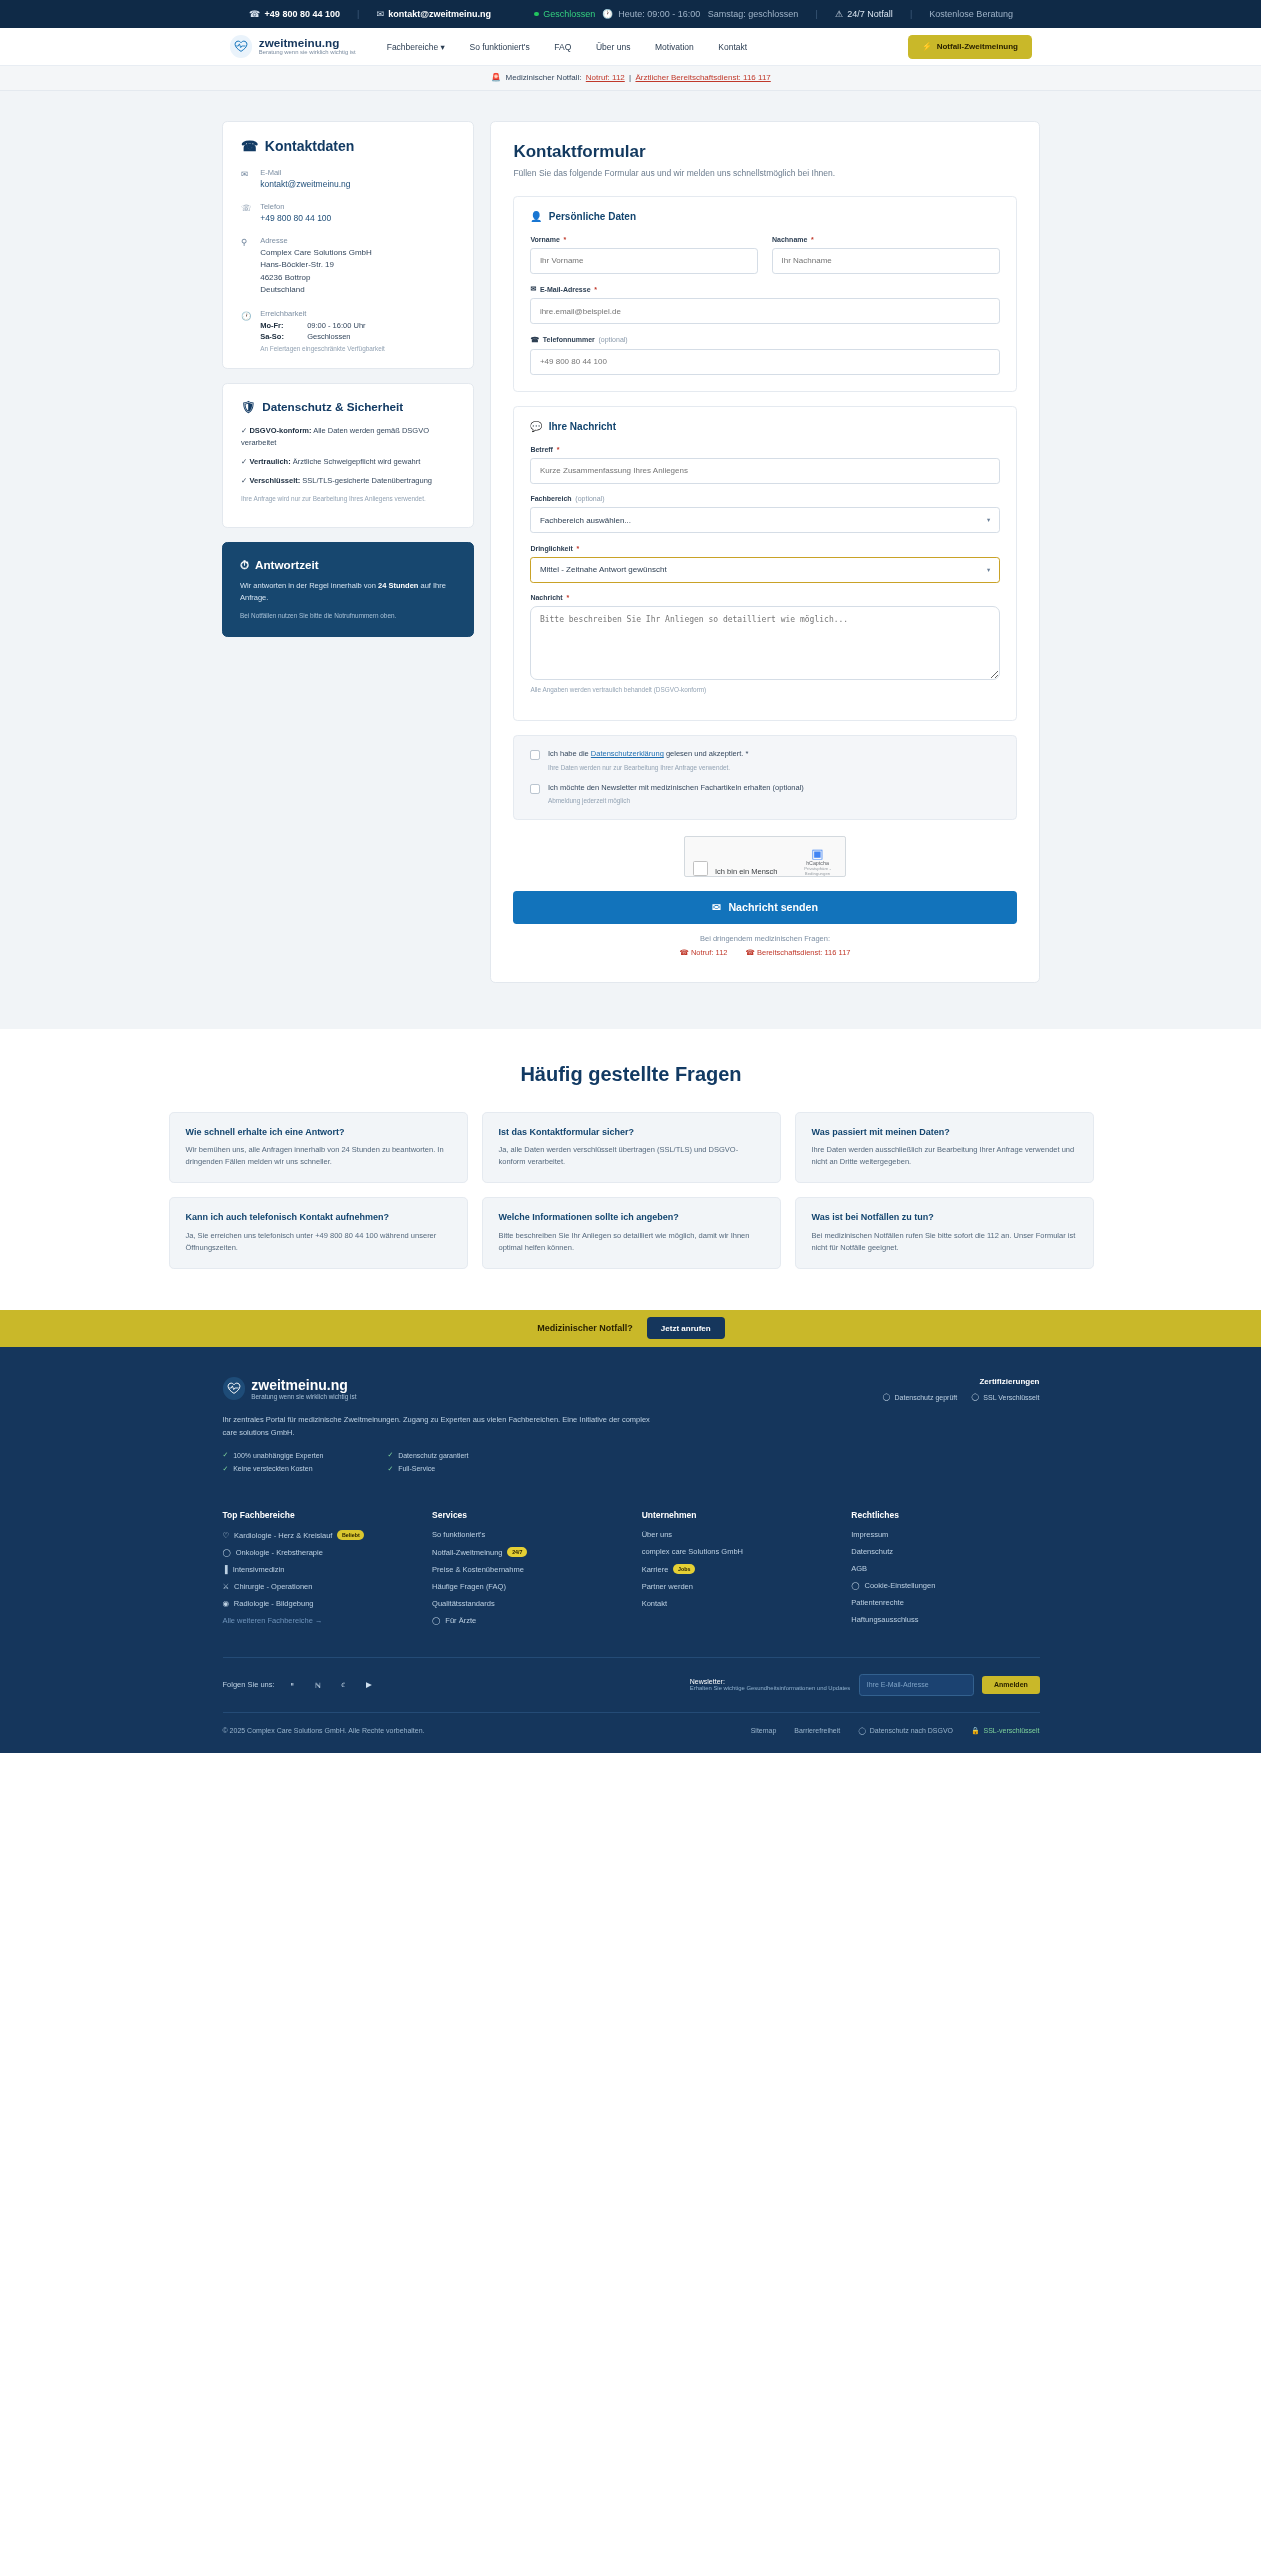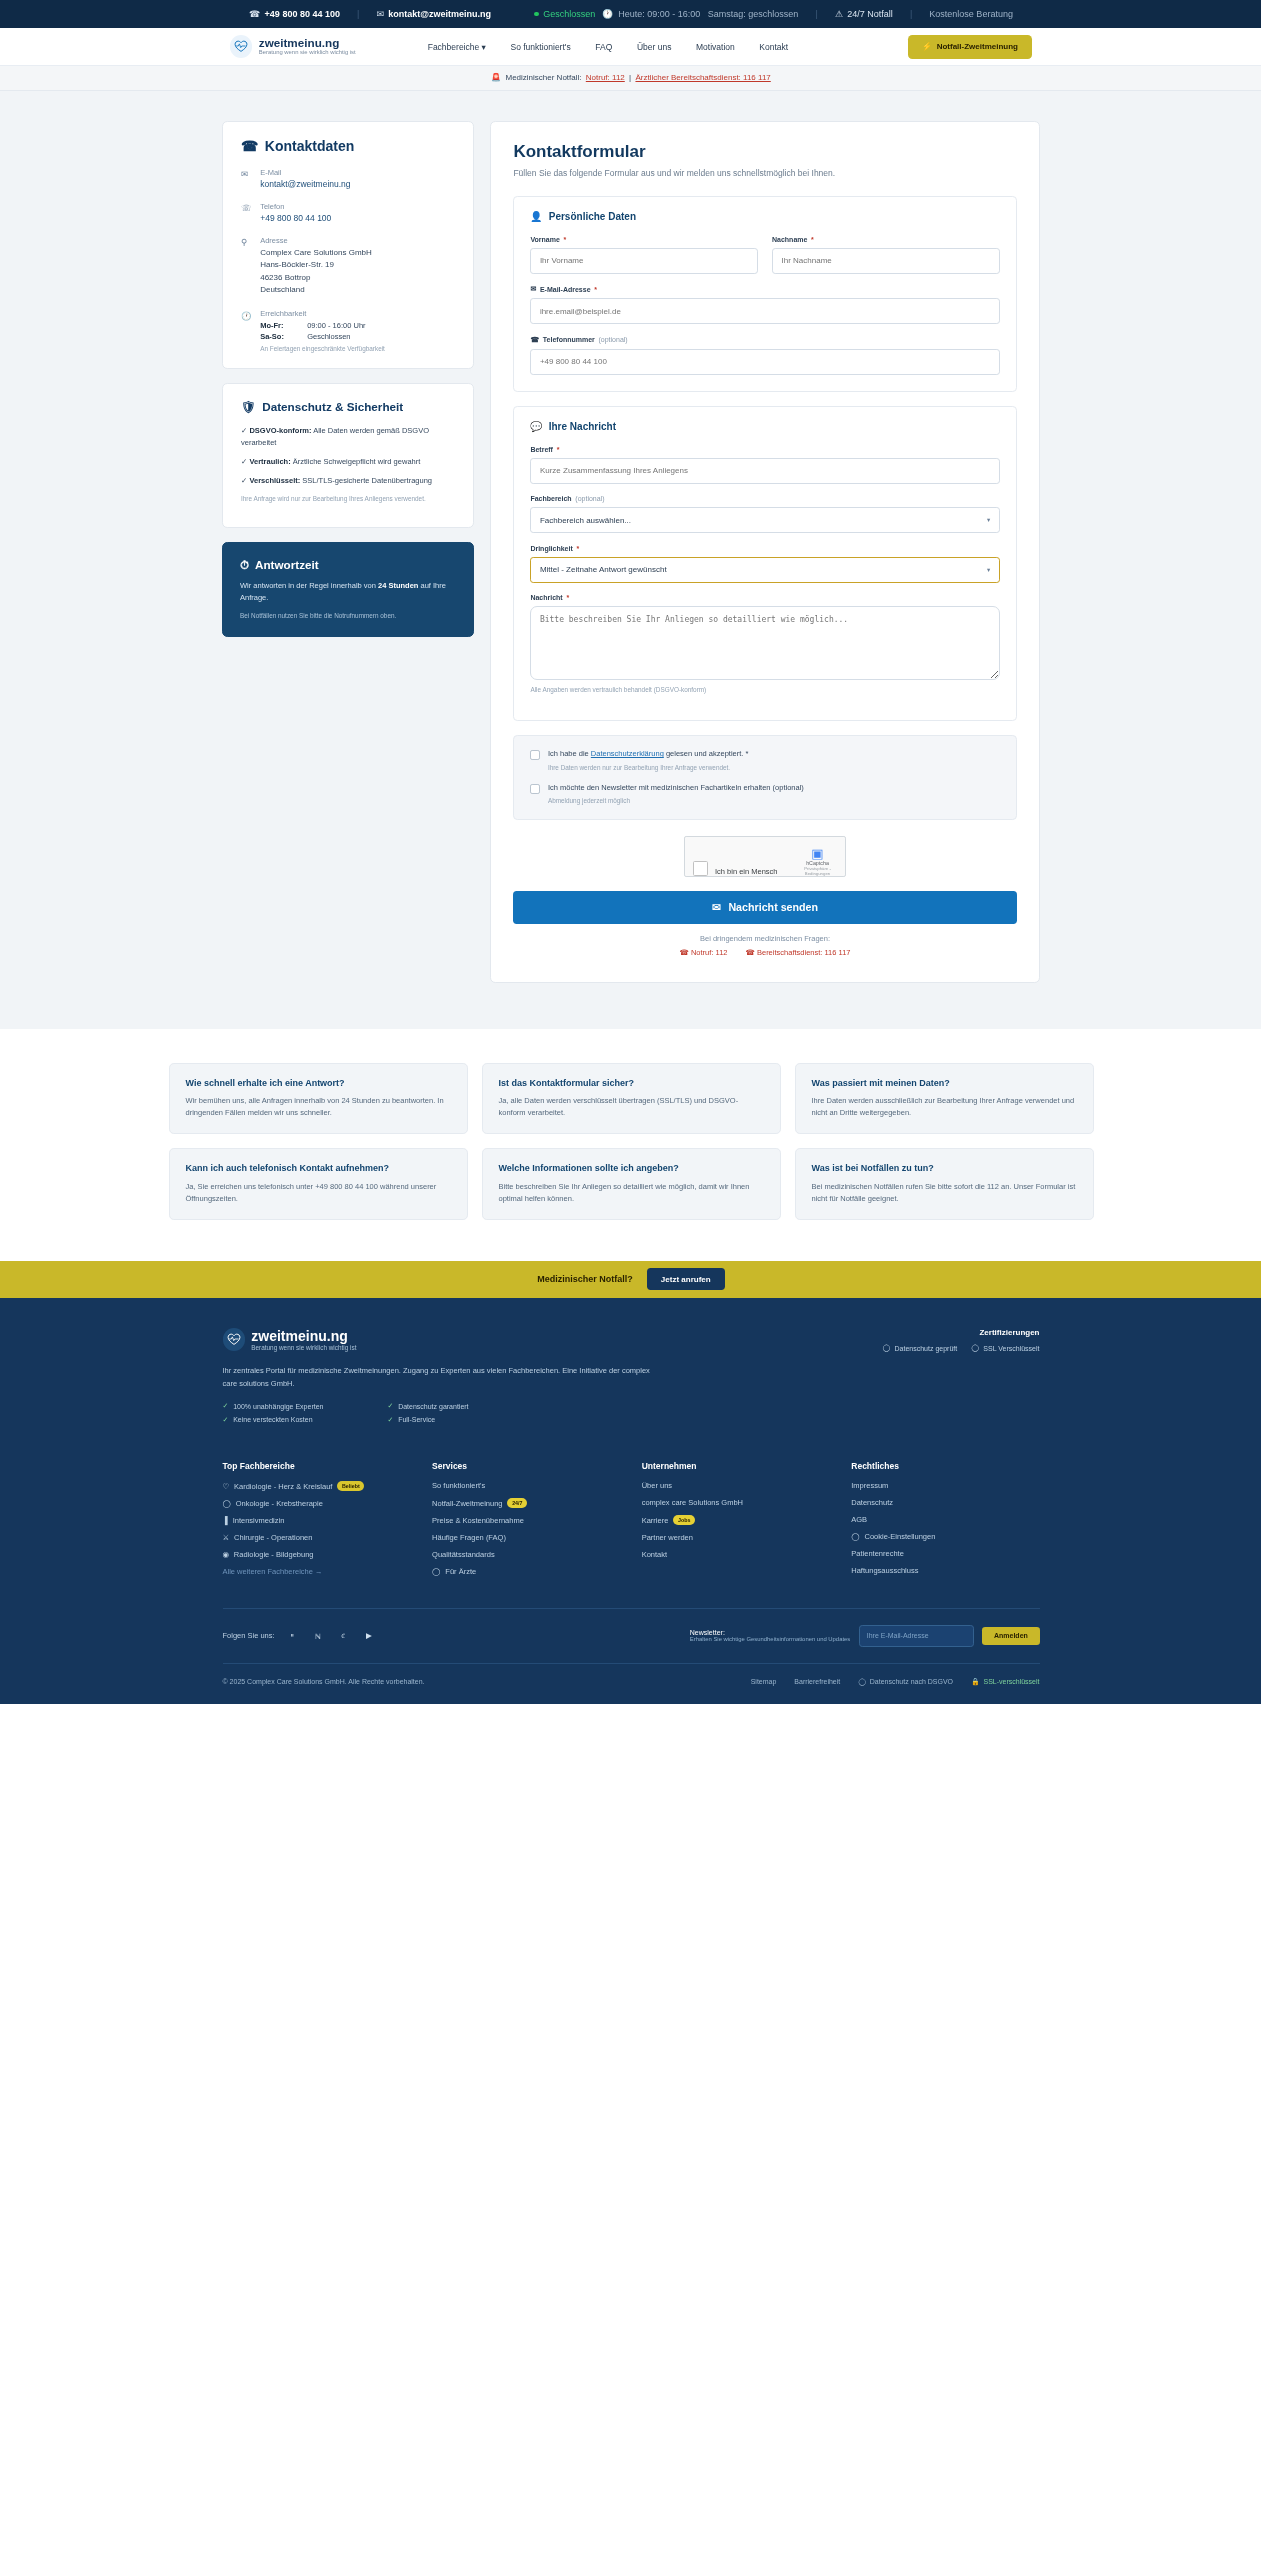--- a/index.html
+++ b/index.html
@@ -42,21 +42,21 @@
     padding:0 230px;
     border-bottom:0.5px solid #e8edf3;
   }
   .brand { display:flex; align-items:center; gap:6.4px; }
   .brand-mark {
     width:22.4px;height:22.4px;border-radius:50%;
     background:#eaf3fb;display:flex;align-items:center;justify-content:center;
   }
   .brand-text .b1 { font-size:11.7px; font-weight:bold; color:#15365c; line-height:1.05; }
   .brand-text .b2 { font-size:5.9px; color:#7b8ca0; line-height:1.2; }
-  .nav-links { display:flex; align-items:center; gap:24.6px; margin-left:72px; font-size:8.5px; color:#2b3d52; }
+  .nav-links { display:flex; align-items:center; gap:24.6px; margin-left:31px; font-size:8.5px; color:#2b3d52; }
   .nav-links span { white-space:nowrap; }
   .nav-cta {
     margin-left:auto;
     background:#c9b829;
     color:#2a2200;
     font-size:8px;
     font-weight:bold;
     padding:7.5px 14px;
     border-radius:4.3px;
     display:flex;align-items:center;gap:4.8px;
@@ -580,20 +580,21 @@
           <div class="row2">
             <span>☎ <span>Notruf: 112</span></span>
             <span>☎ <span>Bereitschaftsdienst: 116 117</span></span>
           </div>
         </div>
       </div>
     </div>
   </div>
 
   <div class="faq">
+    <h2>Häufig gestellte Fragen</h2>
     <div class="faq-grid">
       <div class="faq-card">
         <h4>Wie schnell erhalte ich eine Antwort?</h4>
         <p>Wir bemühen uns, alle Anfragen innerhalb von 24 Stunden zu beantworten. In dringenden Fällen melden wir uns schneller.</p>
       </div>
       <div class="faq-card">
         <h4>Ist das Kontaktformular sicher?</h4>
         <p>Ja, alle Daten werden verschlüsselt übertragen (SSL/TLS) und DSGVO-konform verarbeitet.</p>
       </div>
       <div class="faq-card">

